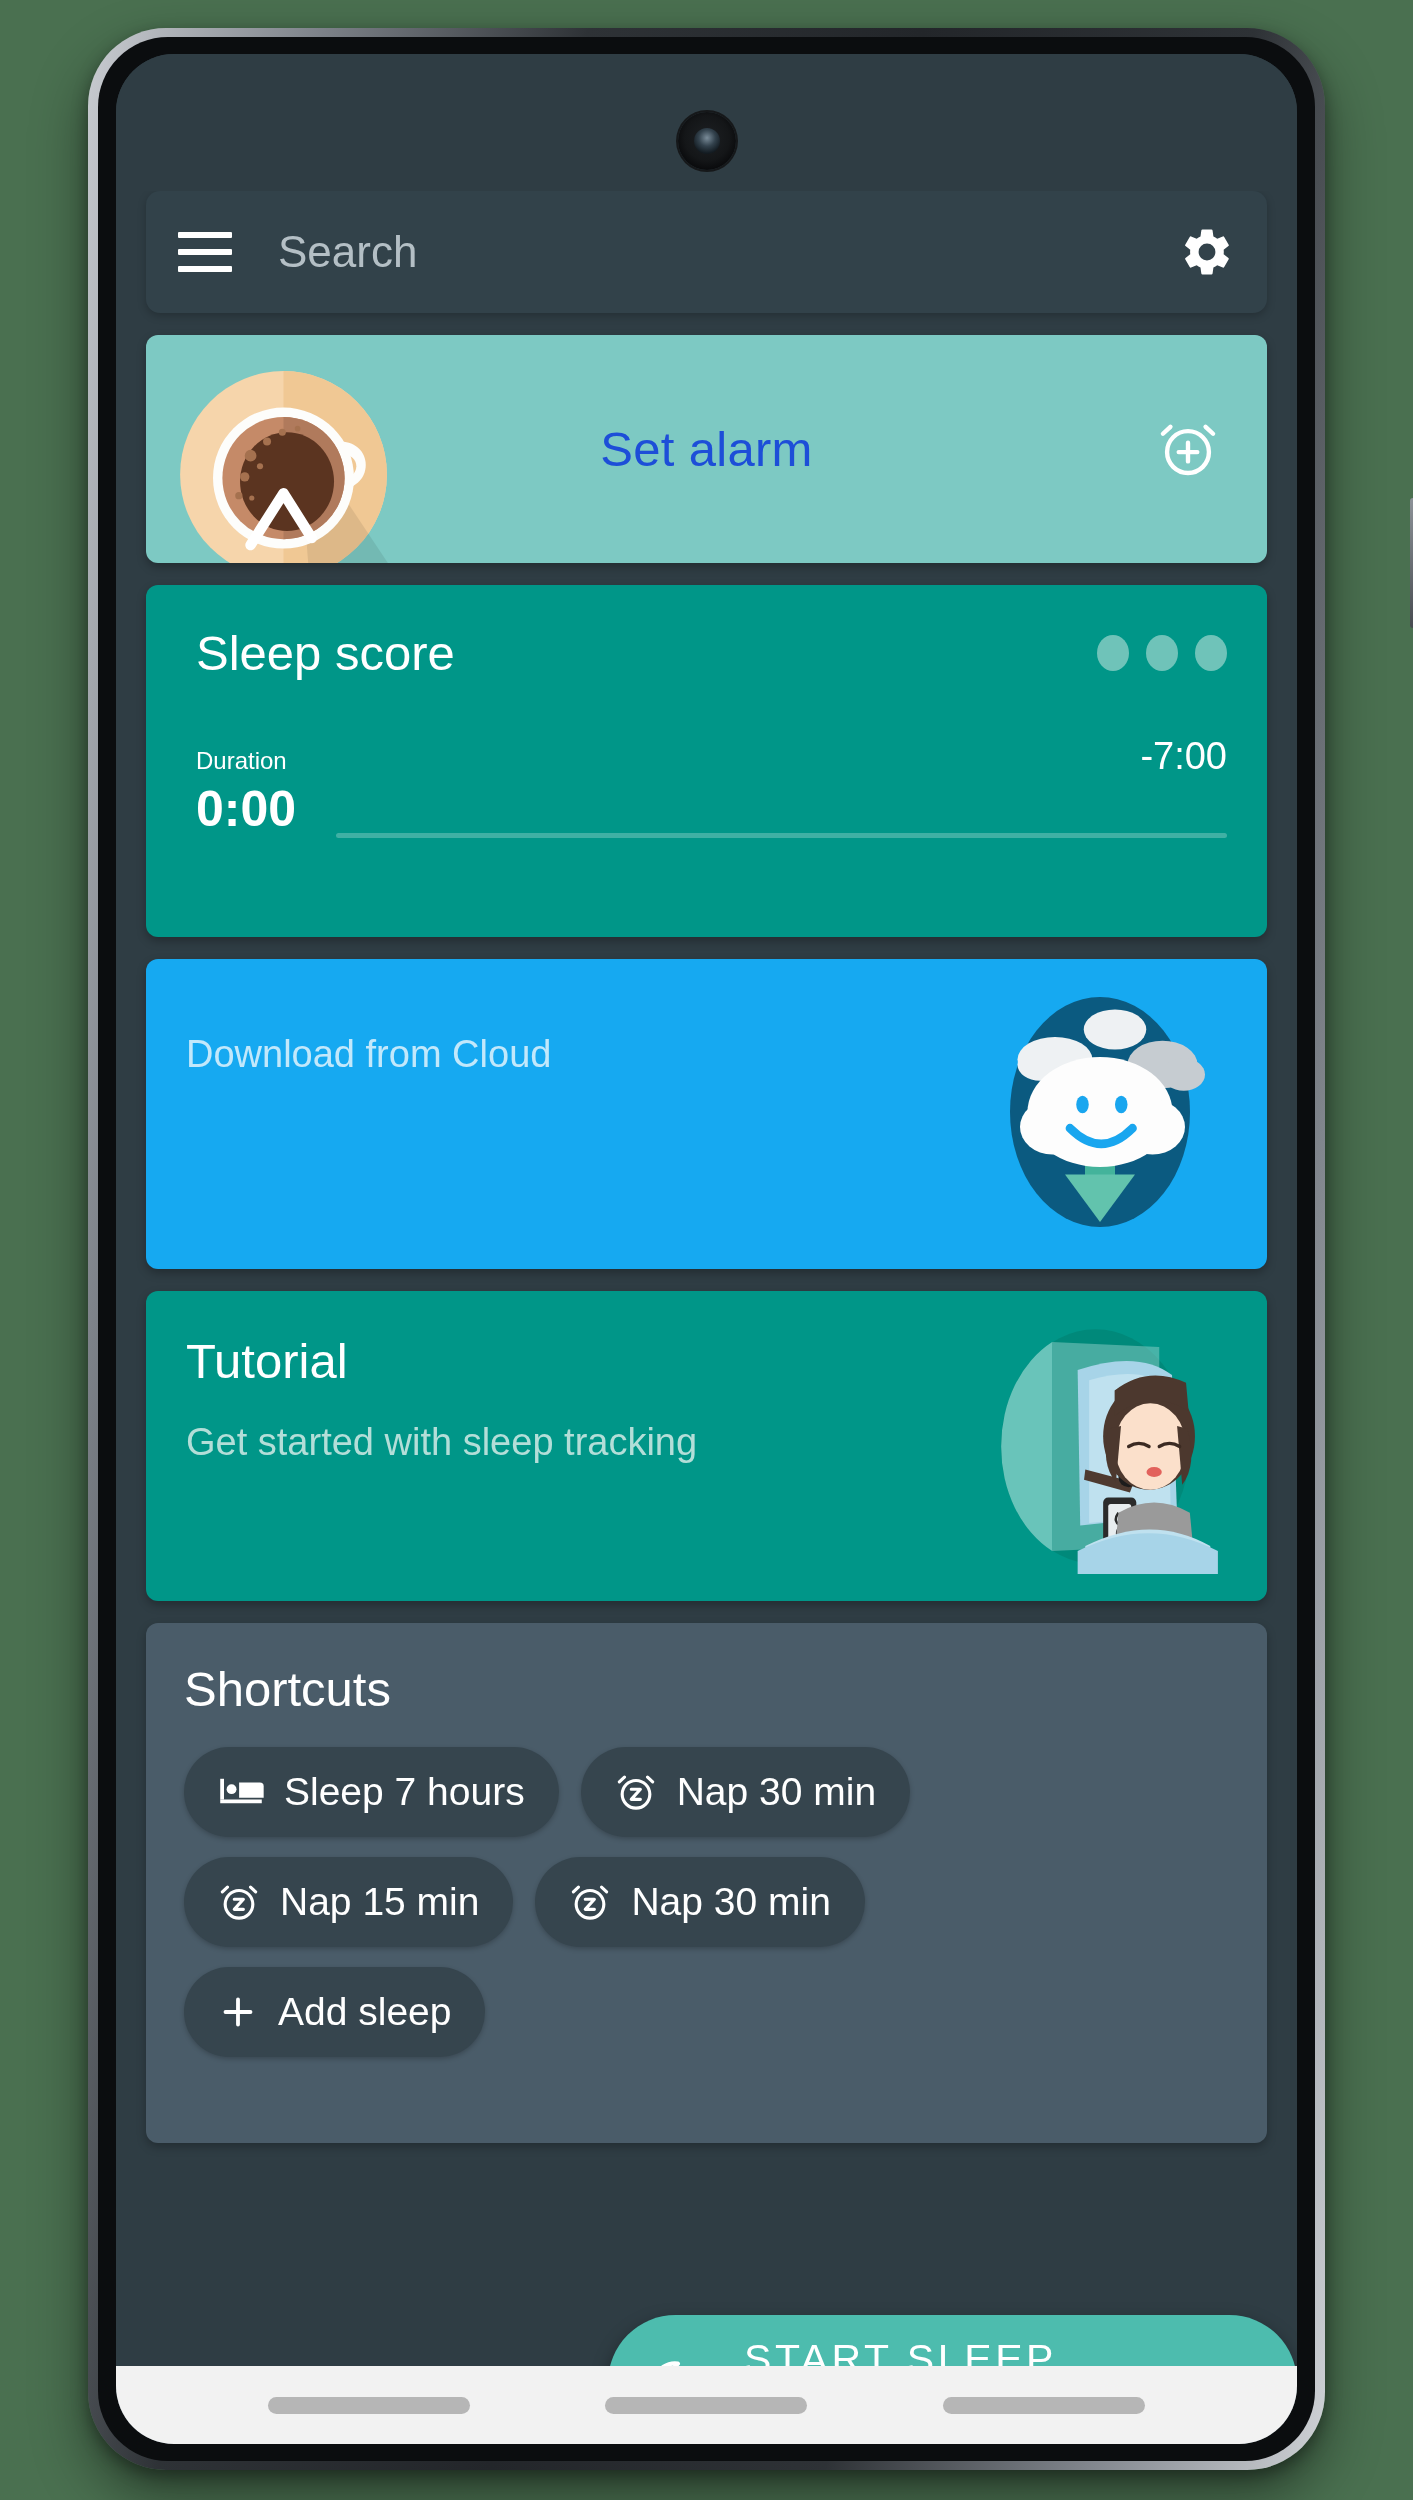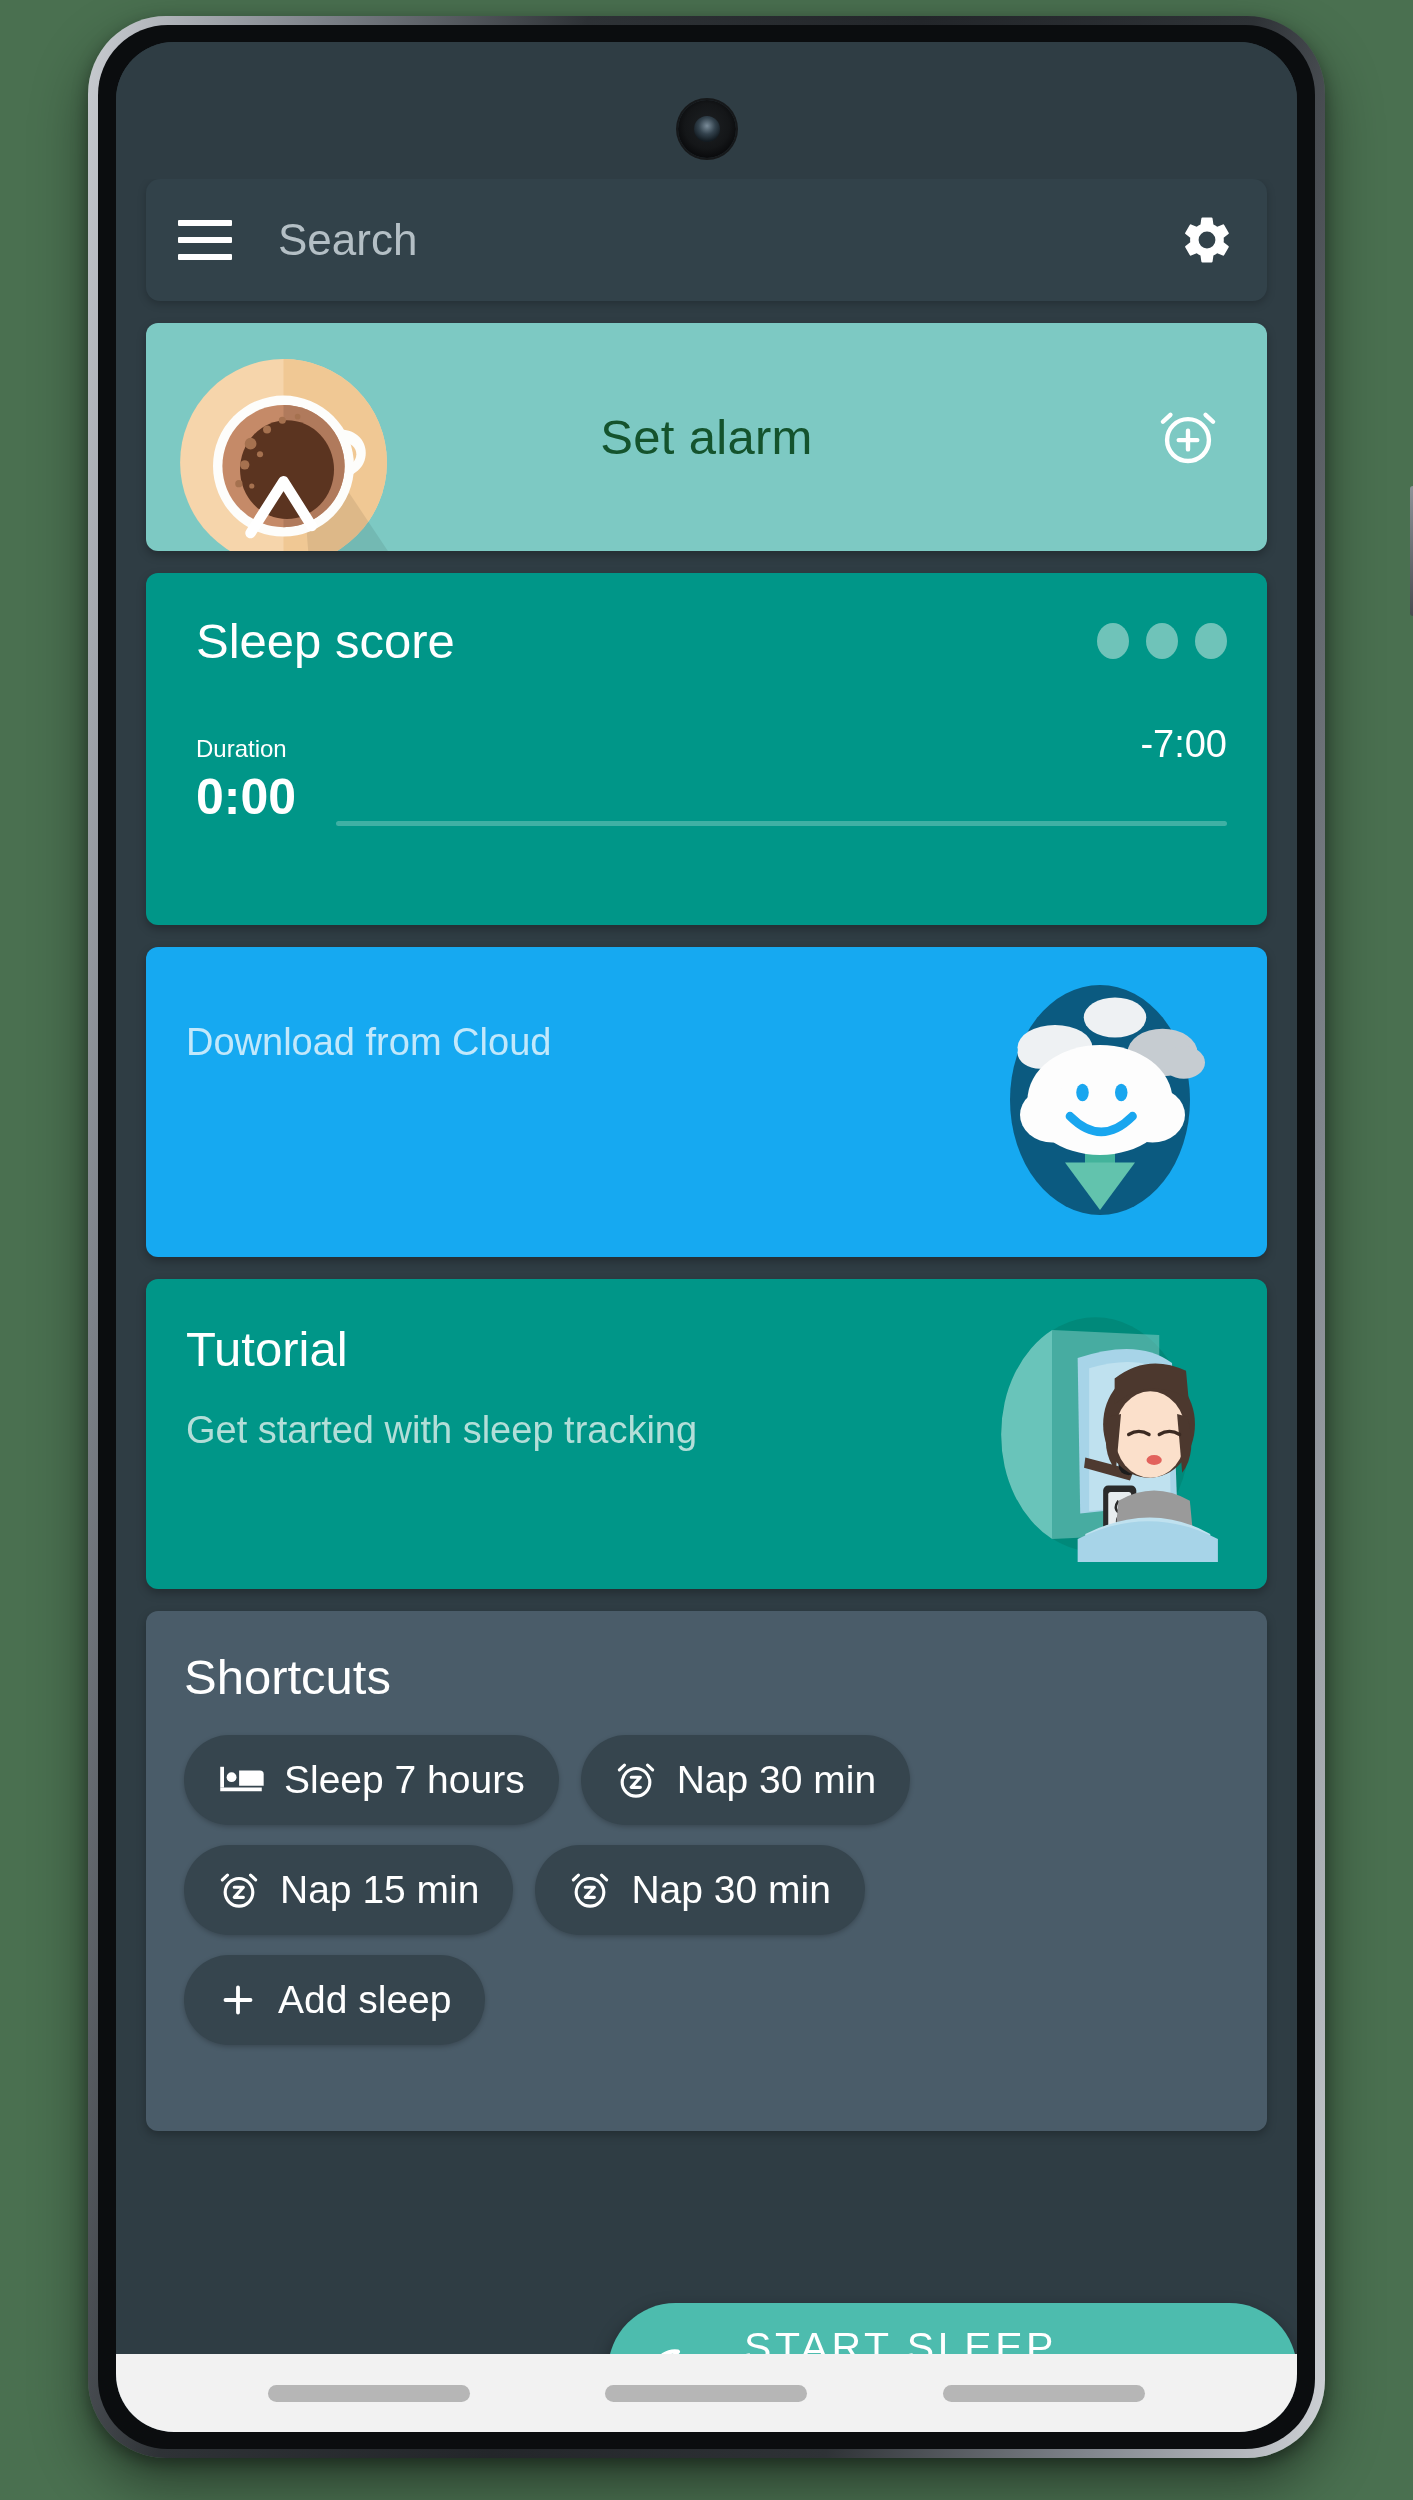--- a/index.html
+++ b/index.html
@@ -13,21 +13,21 @@
   body {
     background: #4a7050;
     font-family: "Liberation Sans", sans-serif;
     position: relative;
   }
 
   
   #phone-frame {
     position: absolute;
     left: 88px;
-    top: 16px;
+    top: 28px;
     width: 1237px;
     height: 2442px;
     border-radius: 78px;
     background: linear-gradient(100deg, #c9ccd1 0%, #7d8289 14%, #2e3236 30%, #23262a 50%, #2e3236 70%, #82878e 86%, #cfd2d6 100%);
     box-shadow: 0 26px 56px rgba(0,0,0,0.45), 0 6px 16px rgba(0,0,0,0.35);
   }
 
   #phone-inner-bezel {
     position: absolute;
     left: 10px;
@@ -145,21 +145,21 @@
   #set-alarm-card {
     margin-top: 22px;
     height: 228px;
     background: #7dc9c3;
     display: flex;
     align-items: center;
     justify-content: center;
     cursor: pointer;
   }
   #set-alarm-label {
-    color: #14532d;
+    color: #1d4ed8;
     font-size: 49px;
     letter-spacing: 0.3px;
   }
   #coffee-illustration {
     position: absolute;
     left: 20px;
     top: 22px;
     width: 235px;
     height: 235px;
   }

